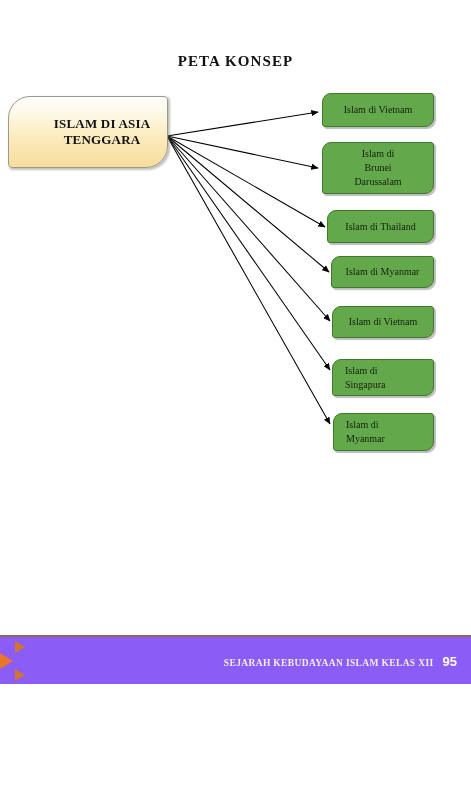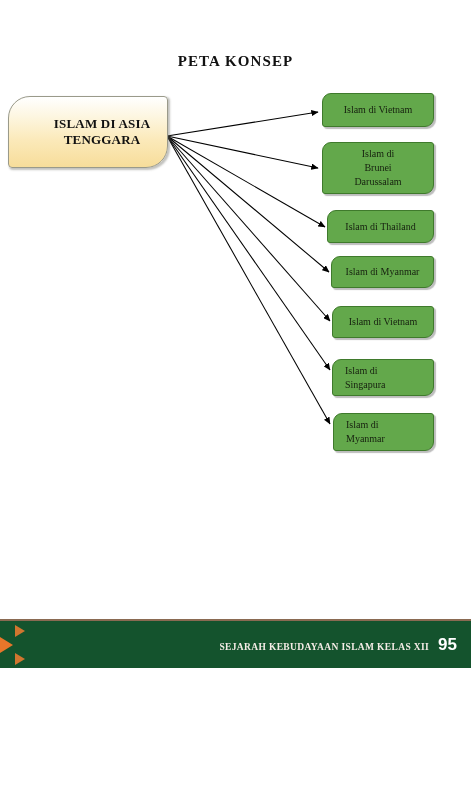--- a/index.html
+++ b/index.html
@@ -110,24 +110,24 @@
     box-sizing: border-box;
     white-space: pre-line;
   }
   .leaf-node.align-center .leaf-label { text-align: center; }
   .leaf-node.align-left   .leaf-label { text-align: left; padding-left: 12px; }
 
   
   #footer-bar {
     position: absolute;
     left: 0;
-    bottom: 16px;
+    bottom: 0;
     width: 471px;
     height: 47px;
-    background: #14532d;
+    background: #8b5cf6;
     border-top: 2px solid #8a6a52;
     overflow: hidden;
   }
   #footer-text-wrap {
     position: absolute;
     right: 14px;
     top: 50%;
     transform: translateY(-50%);
     display: flex;
     align-items: baseline;
@@ -137,21 +137,21 @@
     font-family: "Liberation Serif", "DejaVu Serif", serif;
     font-weight: bold;
     font-size: 9.5px;
     letter-spacing: .35px;
     color: #f4ece6;
     white-space: nowrap;
   }
   #footer-page-number {
     font-family: "Liberation Sans", "DejaVu Sans", sans-serif;
     font-weight: bold;
-    font-size: 17px;
+    font-size: 13px;
     color: #ffffff;
   }
 
   
   .corner-tri {
     position: absolute;
     width: 0;
     height: 0;
     border-style: solid;
     border-color: transparent;

